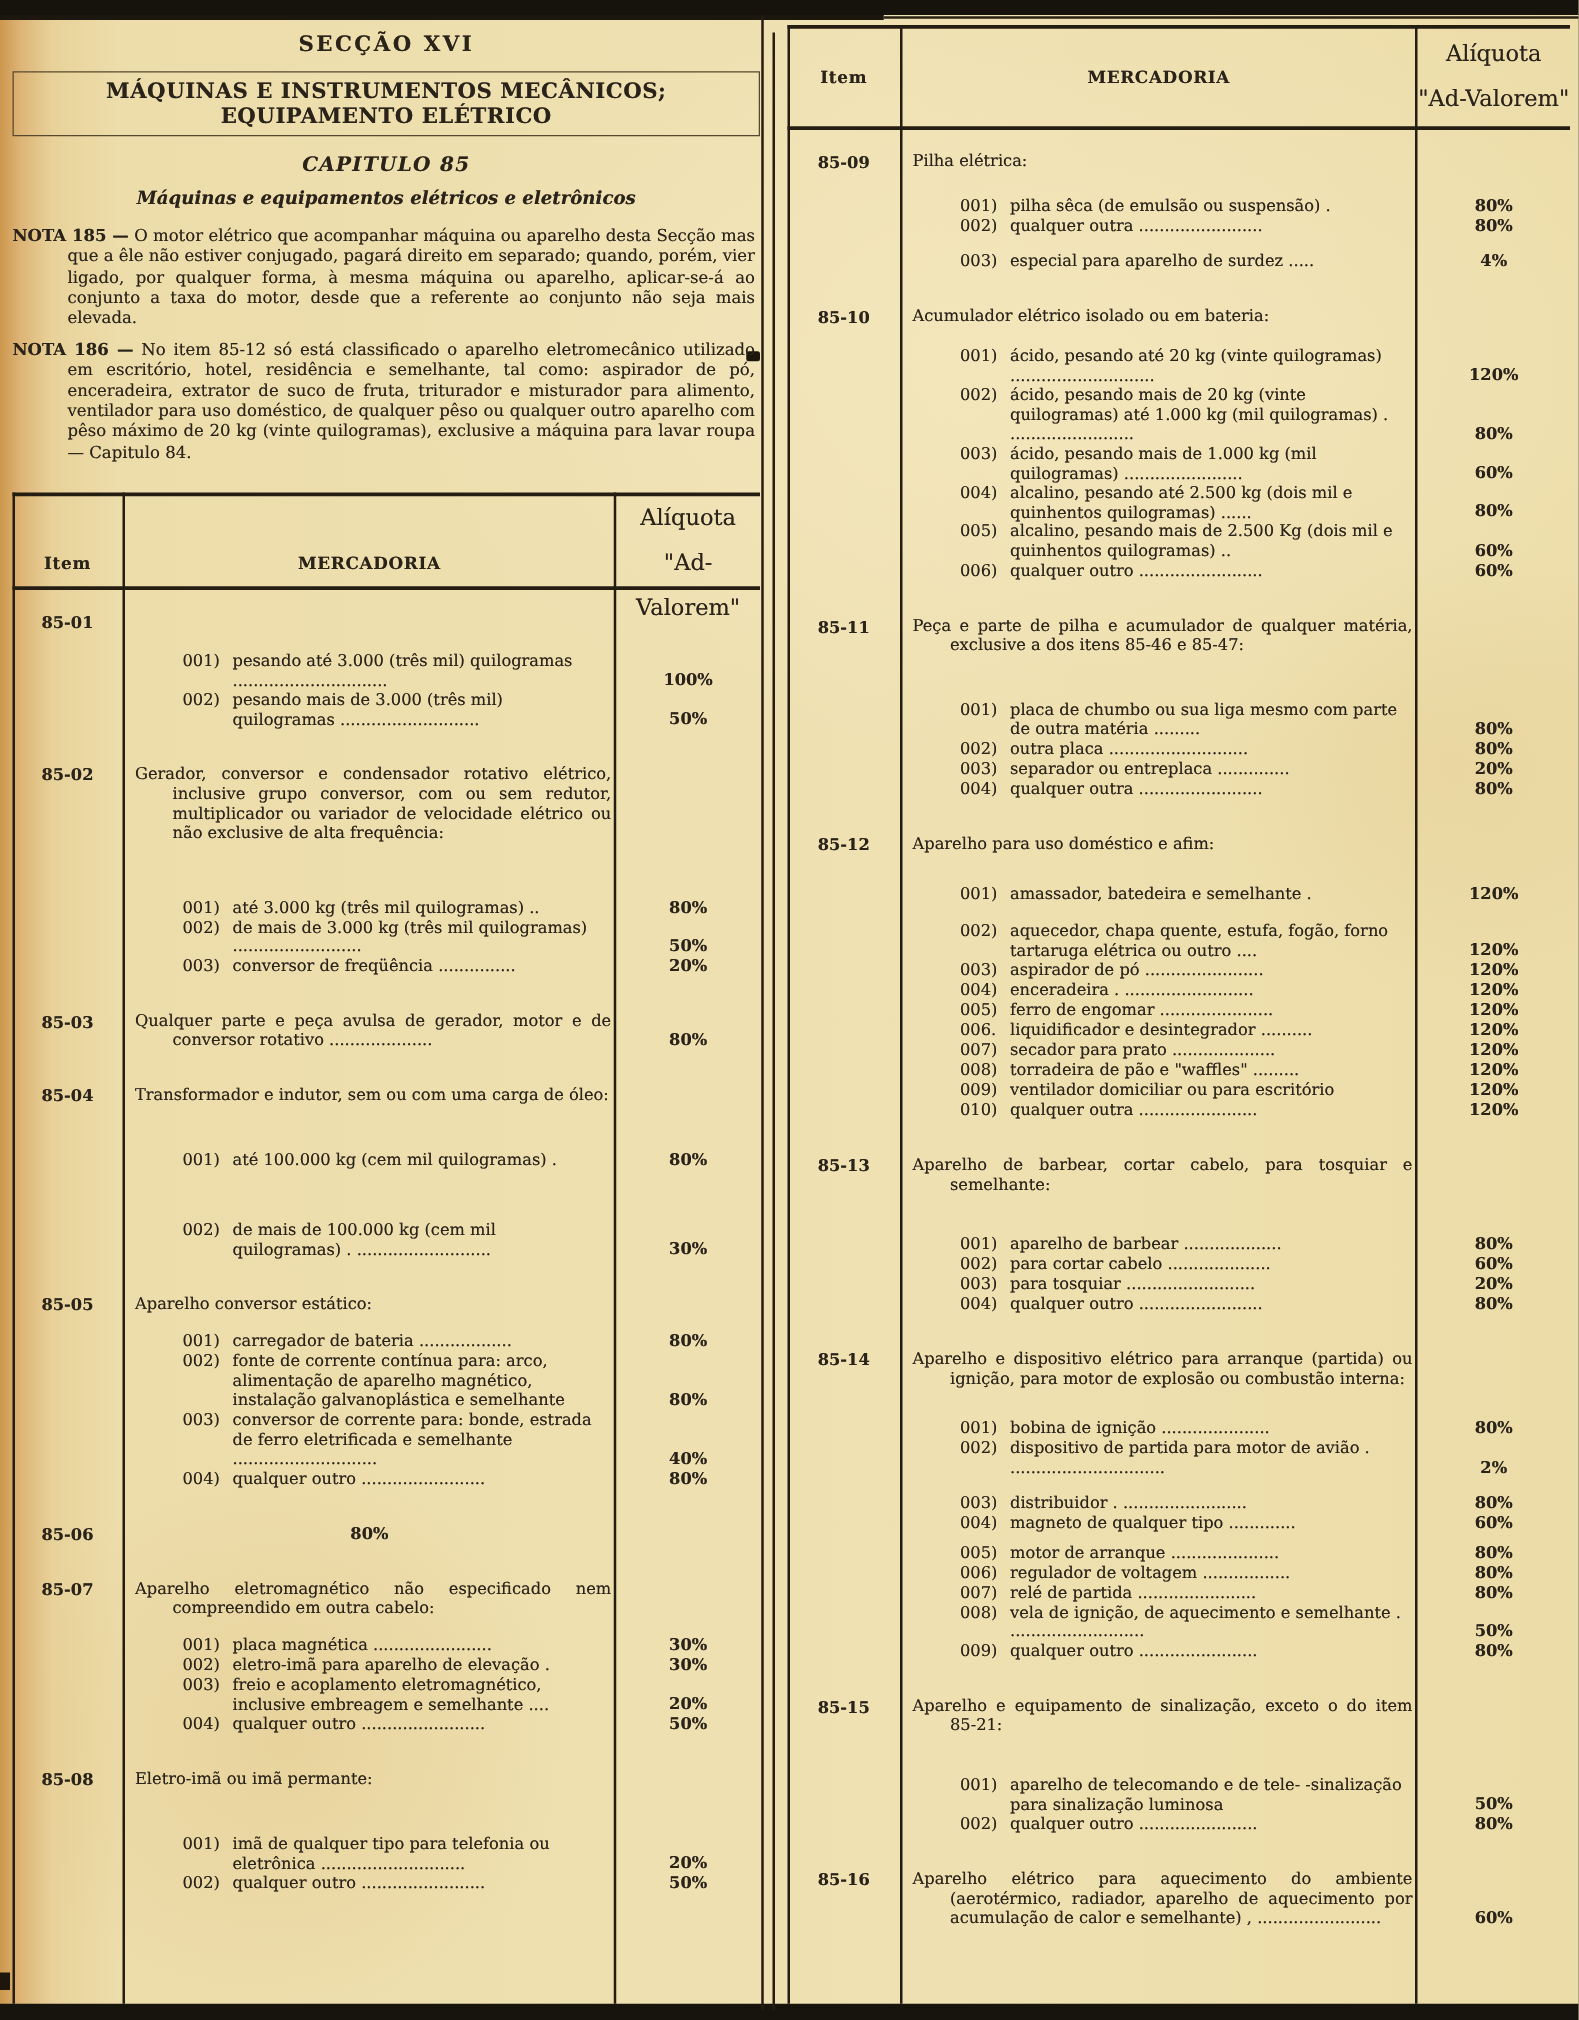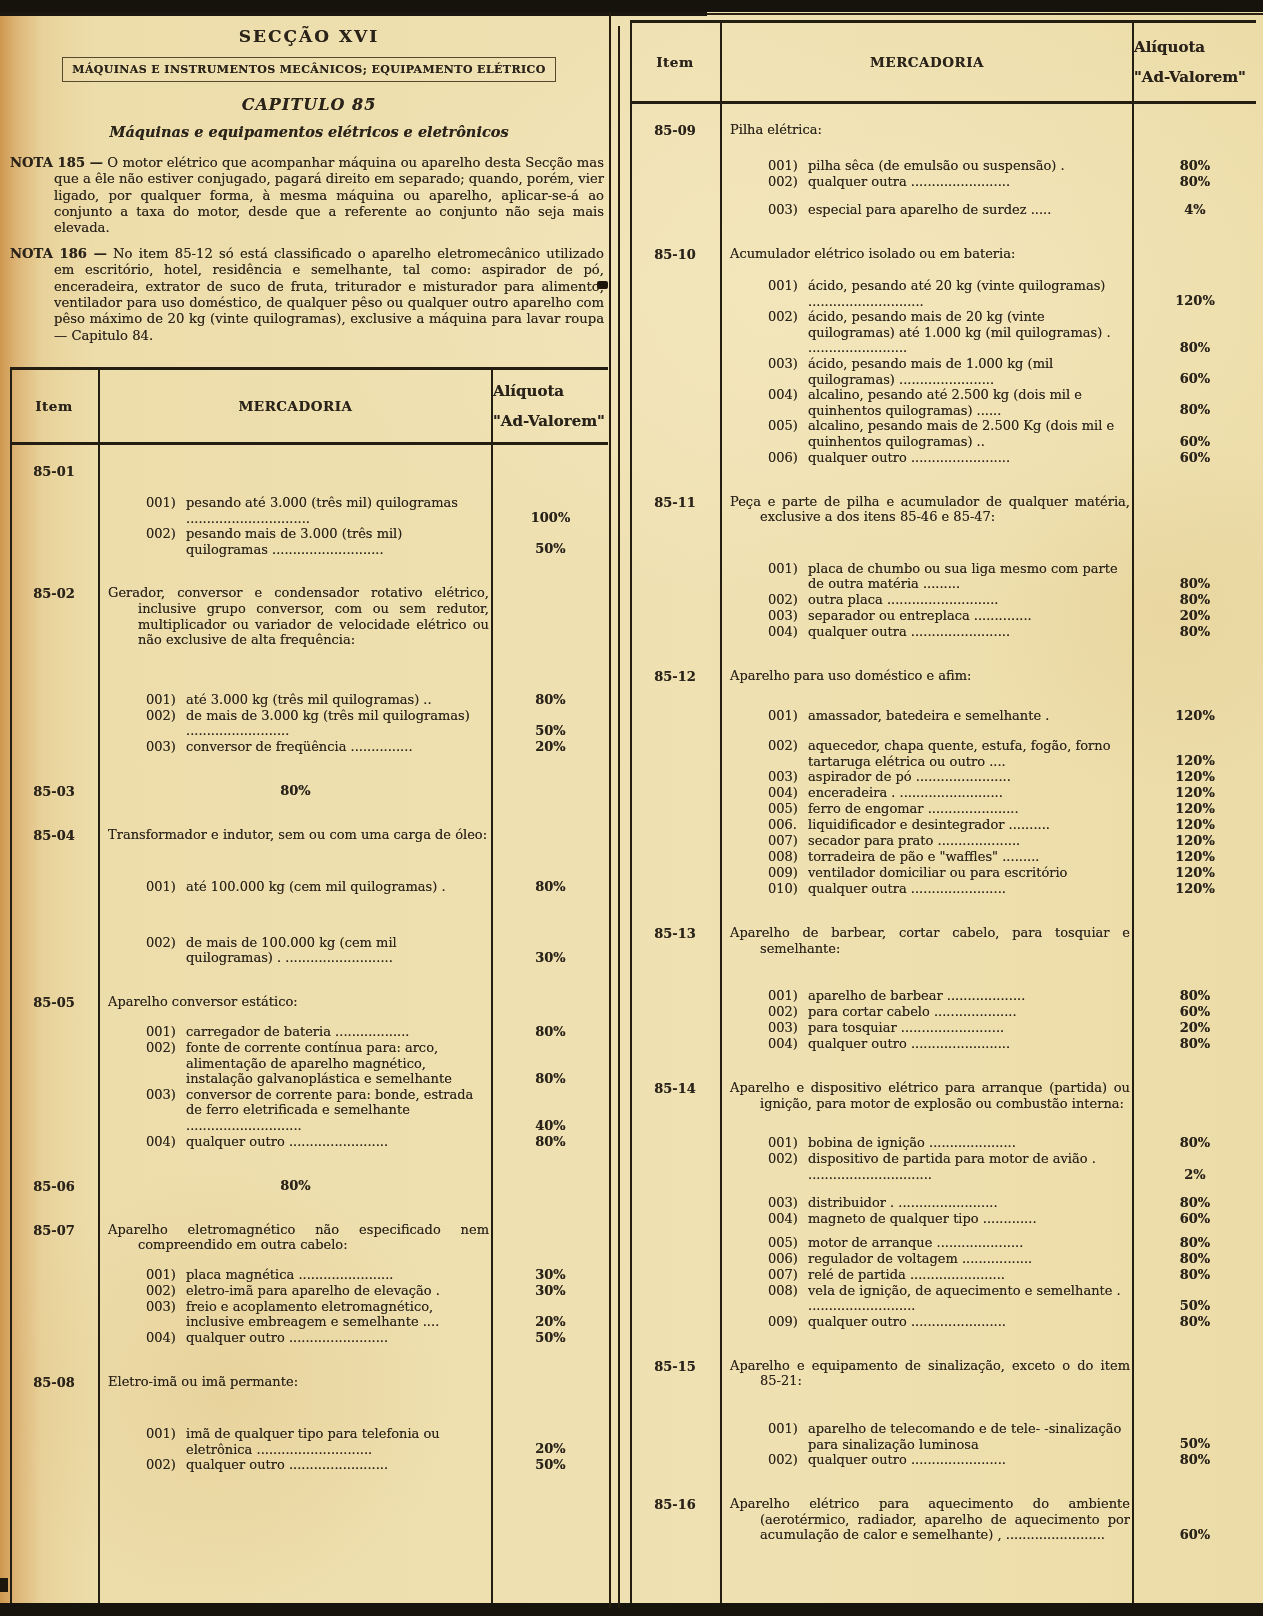--- a/index.html
+++ b/index.html
@@ -23,36 +23,36 @@
   .div-a{left:609px;top:12px;bottom:8px;}
   .div-b{left:618px;top:26px;bottom:8px;}
   .mark1{position:absolute;left:597px;top:281px;width:11px;height:8px;background:#1d160c;border-radius:2px;}
   .mark2{position:absolute;left:0;top:1578px;width:8px;height:14px;background:#1d160c;}
 
   .col-left{position:absolute;left:10px;top:14px;width:598px;bottom:13px;display:flex;flex-direction:column;}
   .col-right{position:absolute;left:630px;top:20px;width:626px;bottom:13px;display:flex;flex-direction:column;}
 
   .head{text-align:center;padding-top:12px;}
   .sec-title{font-weight:bold;font-size:17px;letter-spacing:2px;}
-  .sec-box{margin:11px auto 0;border:1px solid #57492f;padding:5px 9px;font-size:11px;
+  .sec-box{margin:11px auto 0;border:1px solid #57492f;padding:5px 9px;font-size:17px;
            font-weight:bold;letter-spacing:.4px;width:fit-content;}
   .cap-title{margin-top:13px;font-style:italic;font-weight:bold;font-size:16px;letter-spacing:1px;}
   .cap-sub{margin-top:9px;font-style:italic;font-weight:bold;font-size:14.5px;}
 
   .notes{margin-top:15px;font-size:13.2px;line-height:1.24;text-align:justify;padding-right:4px;}
   .note{margin:0 0 9px 0;padding-left:44px;text-indent:-44px;}
   .note-label{font-weight:bold;margin-top:36px;}
 
   .table{position:relative;flex:1;margin-top:14px;}
   .rt{margin-top:0;}
   .rule-top{height:3px;background:#241d12;}
   .thead{display:grid;grid-template-columns:88px 1fr 115px;align-items:center;height:72px;}
   .rt .thead{height:78px;grid-template-columns:90px 1fr 122px;}
   .th-item,.th-merc{text-align:center;font-weight:bold;font-size:13.5px;letter-spacing:.5px;}
-  .th-aliq{text-align:left;font-weight:bold;font-size:15px;line-height:2.0;}
+  .th-aliq{text-align:center;font-weight:normal;font-size:18px;line-height:2.0;}
   .rule-mid{height:3px;background:#241d12;}
   .tbody{padding-top:12px;}
   .vl{position:absolute;top:0;bottom:0;width:2px;background:#241d12;}
   .vl-a{left:0;}
   .vl-b{left:88px;}
   .vl-c{right:115px;}
   .rt .vl-b{left:90px;}
   .rt .vl-c{right:122px;}
 
   .row{display:grid;grid-template-columns:88px 1fr 115px;}
@@ -174,20 +174,23 @@
                   <span class="num">003)</span>
                   <span class="txt">conversor de freqüência ...............</span>
                 </div>
               </div>
               <div class="cell-rate">20%</div>
             </div>
           </div>
           <div class="item">
             <div class="row">
               <div class="cell-code">85-03</div>
+              <div class="cell-desc">
+                <div class="desc-p">Qualquer parte e peça avulsa de gerador, motor e de conversor rotativo ....................</div>
+              </div>
               <div class="cell-rate">80%</div>
             </div>
           </div>
           <div class="item">
             <div class="row">
               <div class="cell-code">85-04</div>
               <div class="cell-desc">
                 <div class="desc-p">Transformador e indutor, sem ou com uma carga de óleo:</div>
               </div>
               <div class="cell-rate"></div>

